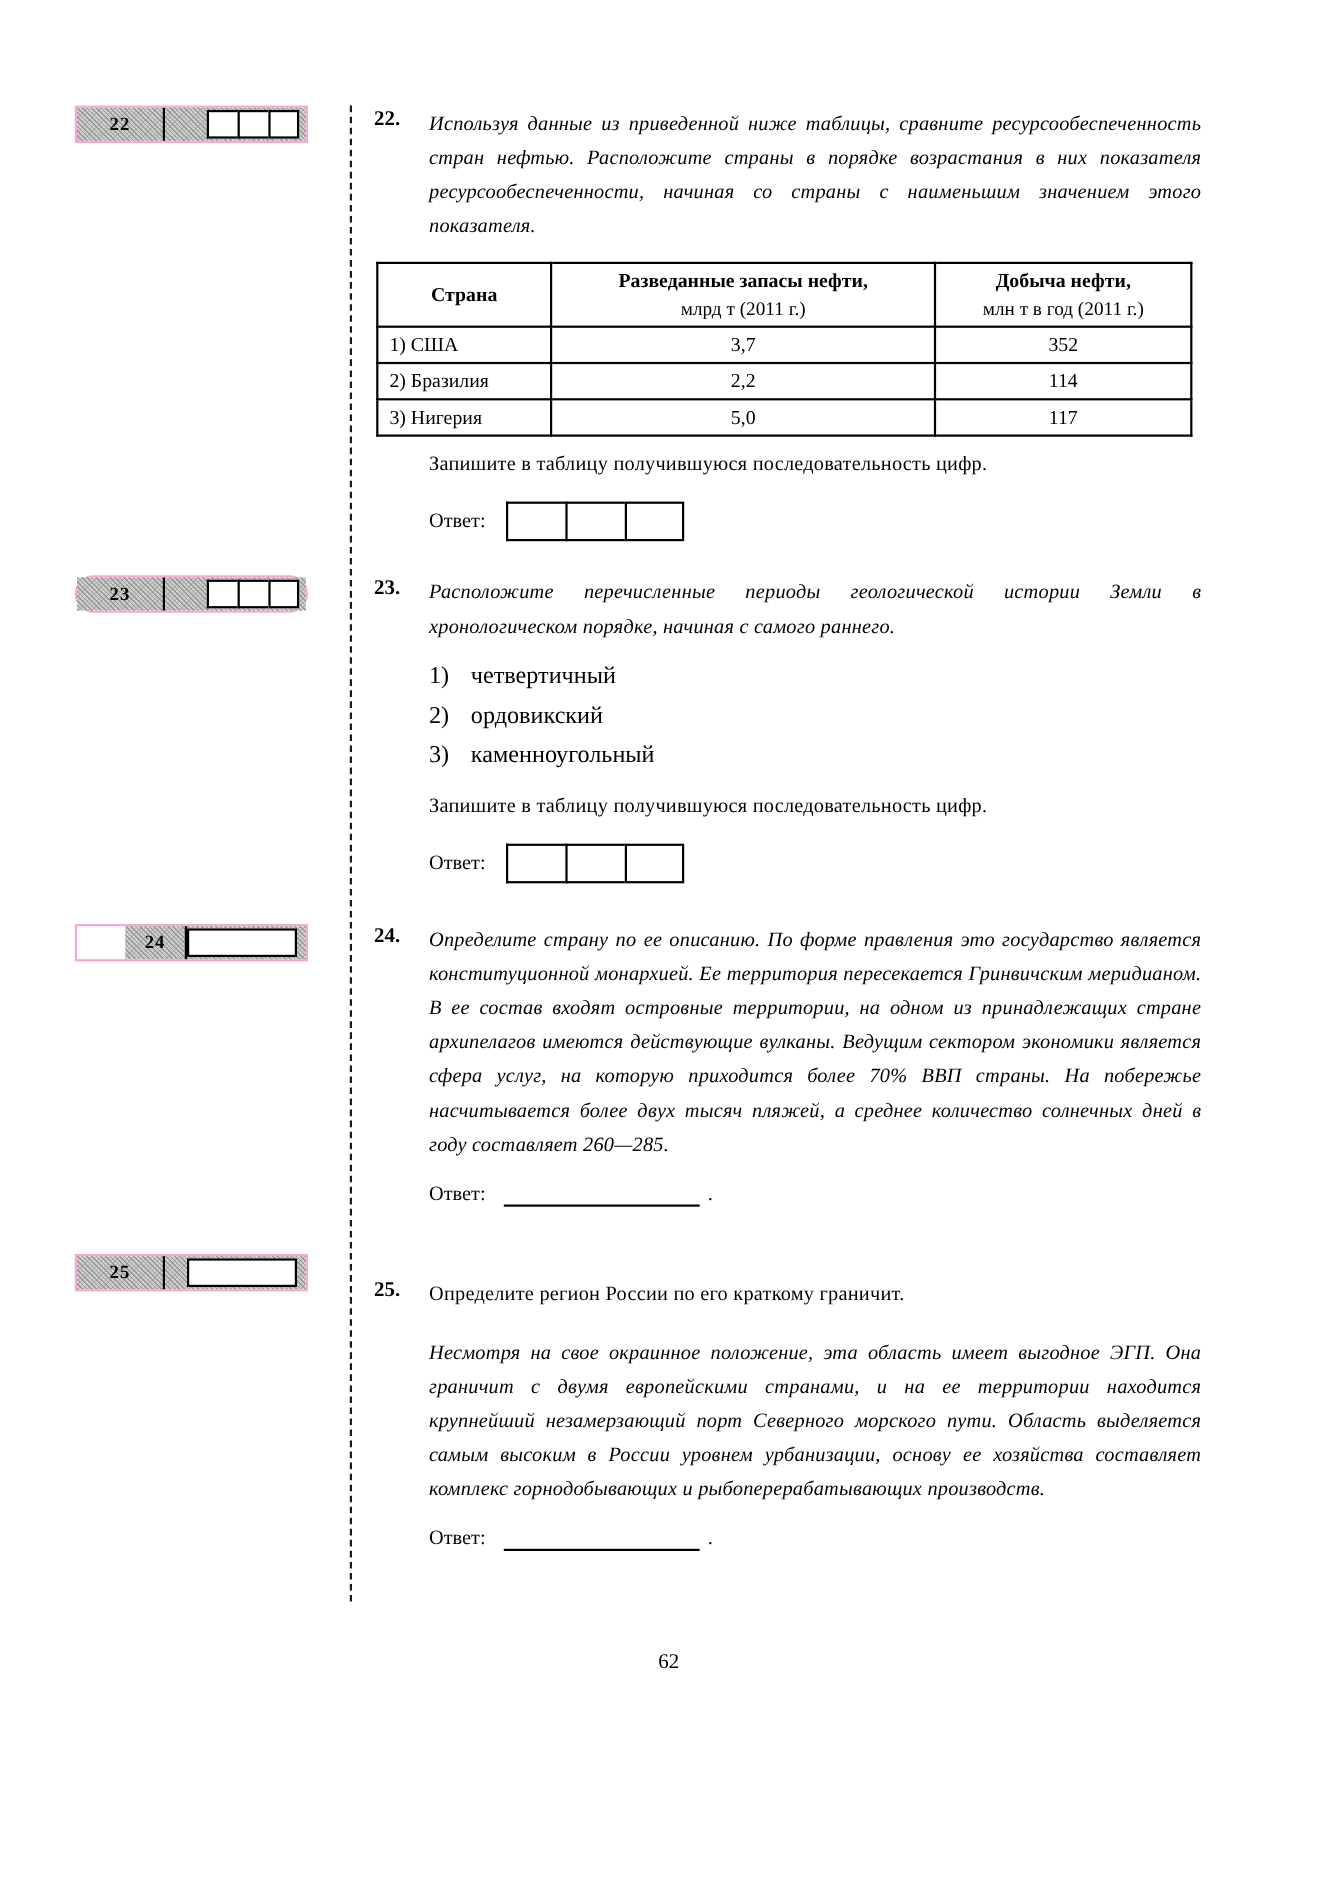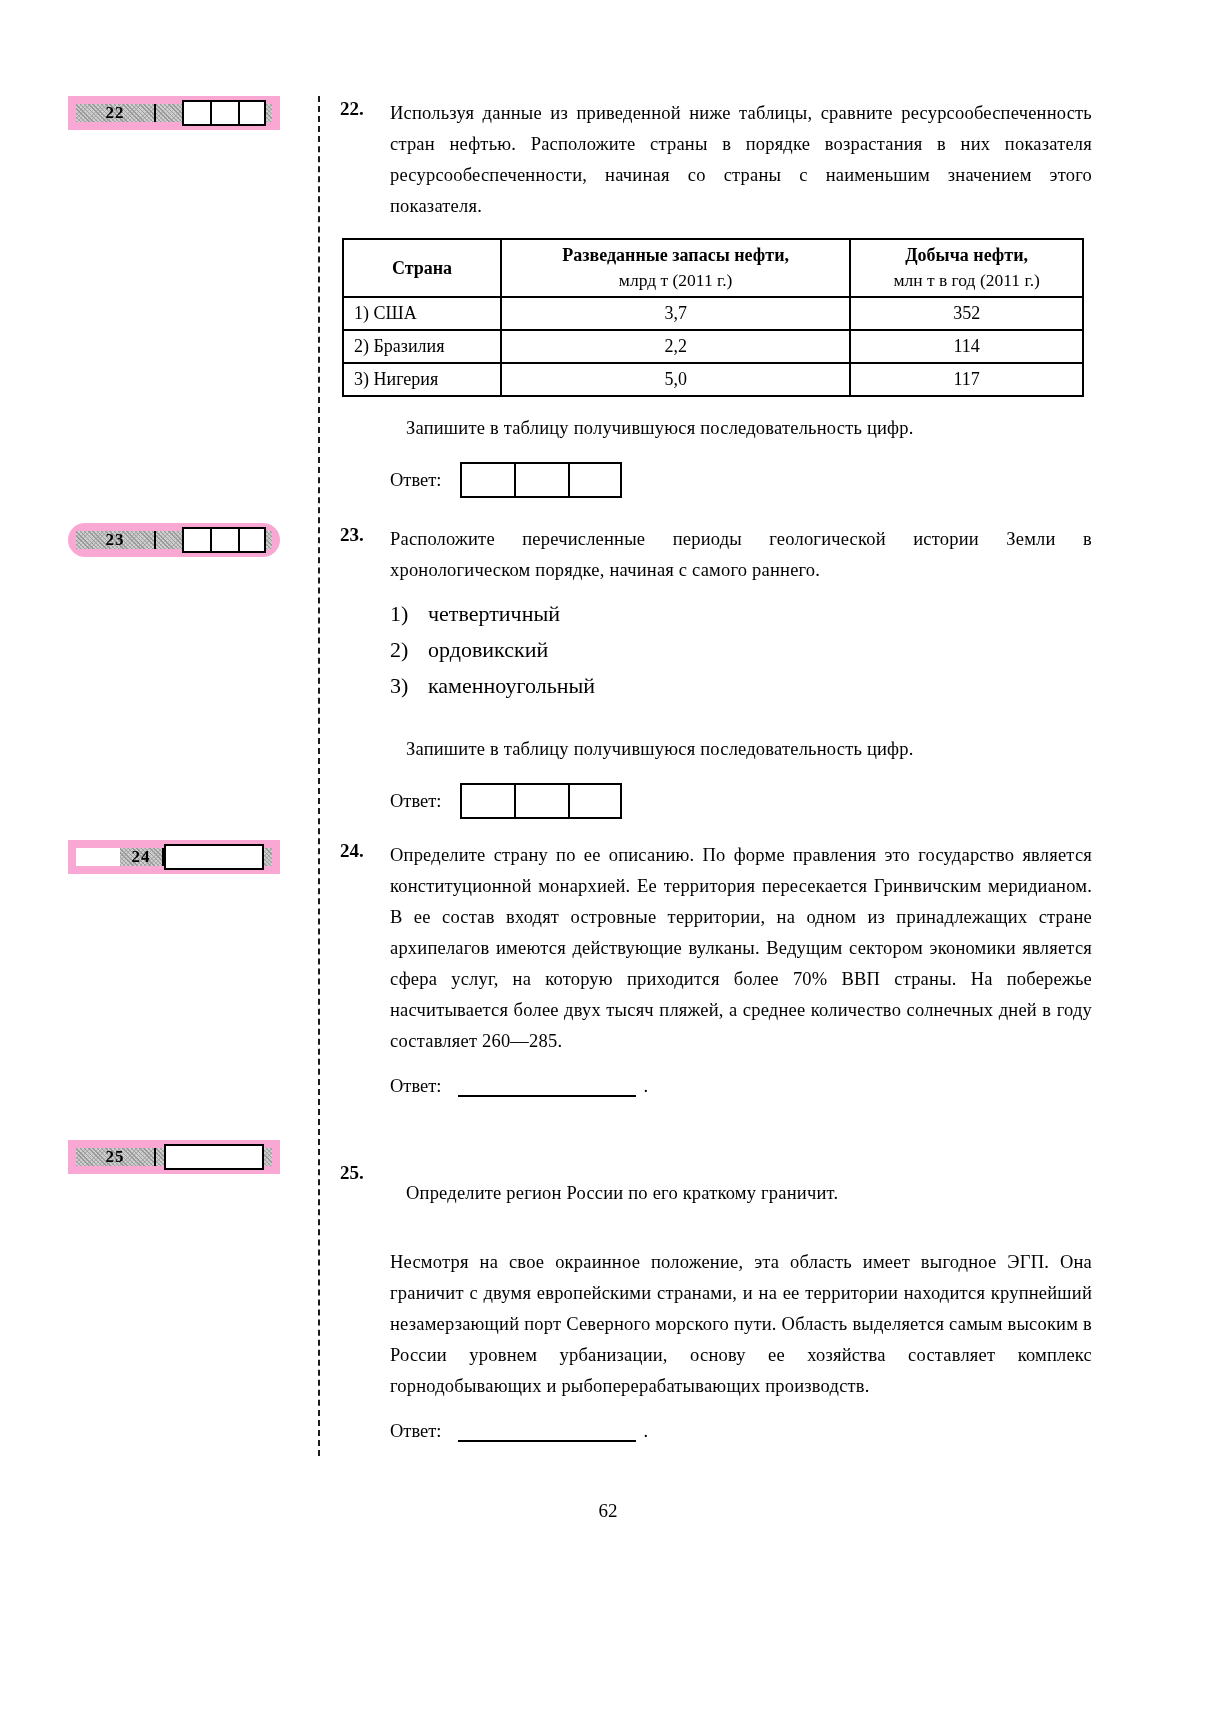--- a/index.html
+++ b/index.html
@@ -26,21 +26,21 @@
     height: 1360px;
     border-left: 2px dashed #1a1a1a;
   }
 
   
   .marker {
     position: absolute;
     left: 68px;
     width: 212px;
     height: 34px;
-    border: 8px solid #f9a8d4;
+    border: 2px solid #f9a8d4;
     box-sizing: border-box;
     display: flex;
     align-items: stretch;
   }
   .marker .num {
     width: 78px;
     background-image:
       repeating-linear-gradient(45deg, #9a9a9a 0 1px, transparent 1px 3px),
       repeating-linear-gradient(-45deg, #b5b5b5 0 1px, transparent 1px 3px);
     background-color: #cfcfcf;
@@ -104,23 +104,24 @@
   .tbody {
     margin-left: 54px;
   }
   p.just {
     margin: 0 0 0 0;
     font-size: 18.5px;
     line-height: 31px;
     text-align: justify;
     text-justify: inter-word;
     letter-spacing: 0.2px;
+    font-style: italic;
   }
   p.plain {
-    margin: 16px;
+    margin: 0;
     font-size: 18.5px;
     line-height: 31px;
     letter-spacing: 0.2px;
   }
   .gap-s { height: 14px; }
   .gap-m { height: 22px; }
 
   
   table.data {
     border-collapse: collapse;

